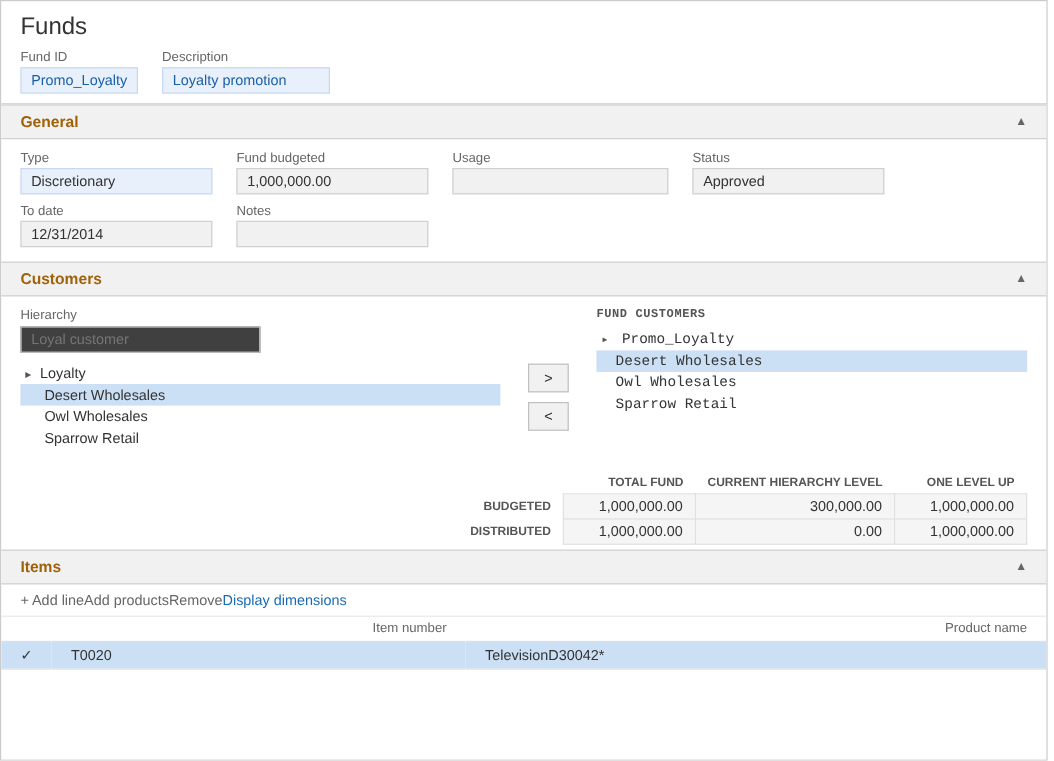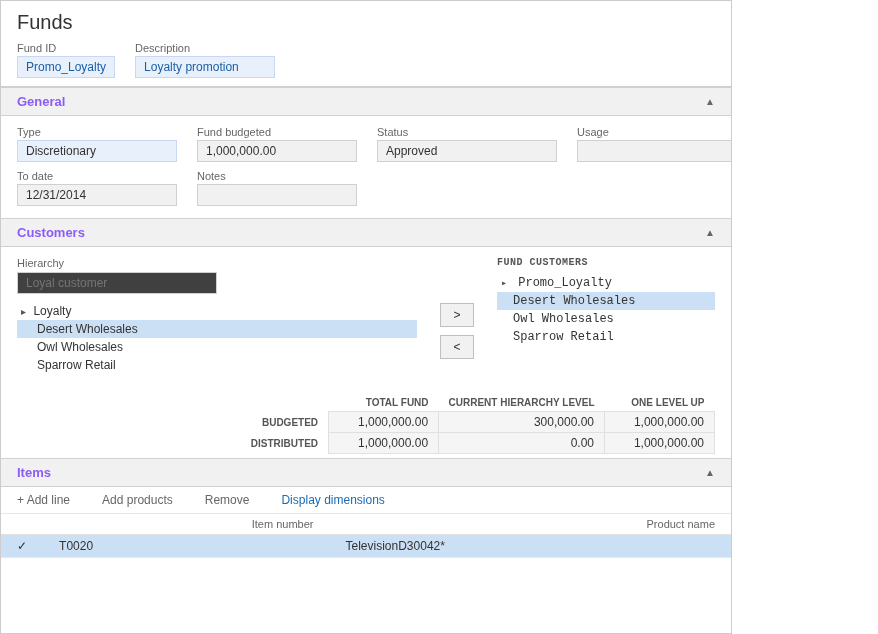--- a/index.html
+++ b/index.html
@@ -5,21 +5,21 @@
     * { box-sizing: border-box; margin: 0; padding: 0; }
     body {
       font-family: 'Segoe UI', Arial, sans-serif;
       font-size: 12px;
       background: #fff;
       color: #333;
       width: 878px;
       min-height: 634px;
     }
     .page-container {
-      width: 732px;
+      width: 873px;
       min-height: 634px;
       background: #fff;
       border: 1px solid #ccc;
       overflow: hidden;
     }
     .page-title {
       font-size: 20px;
       font-weight: 300;
       color: #333;
       padding: 10px 16px 6px 16px;
@@ -56,21 +56,21 @@
       justify-content: space-between;
       background: #f1f1f1;
       border-top: 1px solid #d0d0d0;
       border-bottom: 1px solid #d0d0d0;
       padding: 6px 16px;
       cursor: pointer;
     }
     .section-title {
       font-size: 13px;
       font-weight: 600;
-      color: #8b5cf6;
+      color: #a16207;
     }
     .chevron {
       font-size: 10px;
       color: #666;
     }
     .section-body {
       padding: 10px 16px 12px 16px;
     }
     .general-grid {
       display: grid;
@@ -205,21 +205,21 @@
       border: 1px solid #e0e0e0;
       min-width: 110px;
       text-align: right;
       font-size: 12px;
       color: #333;
     }
     .items-toolbar {
       padding: 6px 16px;
       display: flex;
       align-items: center;
-      gap: 32px;
+      gap: 0;
       border-bottom: 1px solid #e8e8e8;
     }
     .toolbar-btn {
       font-size: 12px;
       color: #666;
       cursor: pointer;
       background: none;
       border: none;
       padding: 0;
       display: flex;
@@ -288,27 +288,27 @@
 
       <div class="field-group">
         <span class="field-label">Type</span>
         <input class="general-input general-input-blue" type="text" value="Discretionary" style="">
       </div>
       <div class="field-group">
         <span class="field-label">Fund budgeted</span>
         <input class="general-input" type="text" value="1,000,000.00" style="">
       </div>
       <div class="field-group">
+        <span class="field-label">Usage</span>
+        <input class="general-input" type="text" value="" style="">
+      </div>
+
+      <div class="field-group">
         <span class="field-label">Status</span>
         <input class="general-input" type="text" value="Approved" style="">
-      </div>
-
-      <div class="field-group">
-        <span class="field-label">Usage</span>
-        <input class="general-input" type="text" value="" style="">
       </div>
       <div class="field-group">
         <span class="field-label">To date</span>
         <input class="general-input" type="text" value="12/31/2014" style="">
       </div>
       <div class="field-group">
         <span class="field-label">Notes</span>
         <input class="general-input" type="text" value="" style="">
       </div>
       <div></div>

